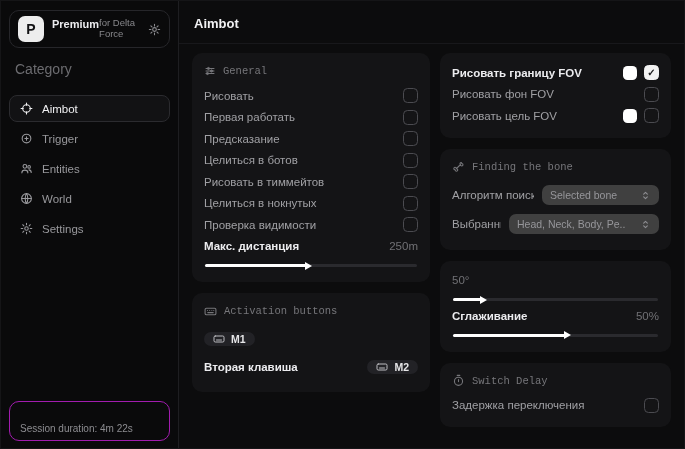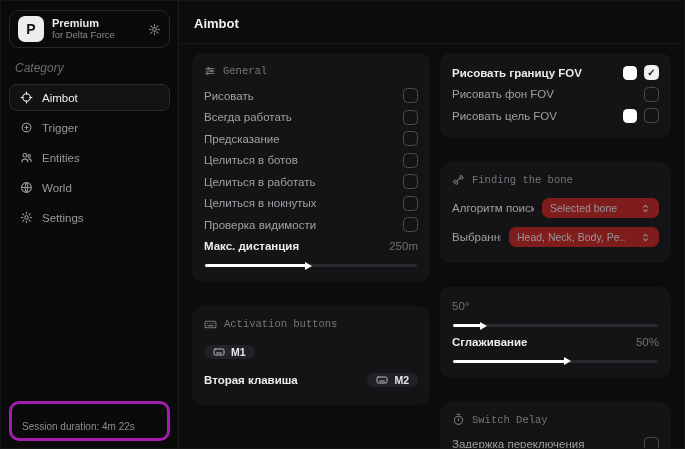--- a/index.html
+++ b/index.html
@@ -6,35 +6,35 @@
   html,body { background:#000; }
   .app {
     width:685px; height:449px; background:#0a0a0b; color:#cfcfd2;
     font-family:"Liberation Sans", sans-serif; display:flex; overflow:hidden;
     position:relative; border:1px solid #151517;
   }
   
   .sidebar { width:178px; flex:0 0 178px; border-right:1px solid #1e1e21; position:relative; padding:9px 8px; background:#0a0a0b; }
   .brand-card { border:1px solid #26262a; border-radius:10px; padding:6px 8px; display:flex; align-items:center; gap:8px; height:38px; }
   .logo { width:26px; height:26px; background:#ededed; color:#131315; border-radius:7px; display:flex; align-items:center; justify-content:center; font-weight:bold; font-size:14px; flex:0 0 26px; }
-  .brand-text { display:flex; flex-direction:column; line-height:1.15; flex:1; min-width:0; }
+  .brand-text { display:flex; flex-direction:row; line-height:1.15; flex:1; min-width:0; }
   .brand-title { font-size:11px; font-weight:bold; color:#ececef; }
   .brand-sub { font-size:9.5px; color:#88888c; }
   .brand-gear { color:#8a8a8e; display:flex; }
-  .category { font-size:12px; color:#6c6c70; margin:13px 6px 9px;font-style:italic; }
+  .category { font-size:14px; color:#6c6c70; margin:13px 6px 18px; }
   .nav-item { display:flex; align-items:center; gap:9px; padding:6px 10px; margin-bottom:3px; border:1px solid transparent; border-radius:8px; color:#98989c; font-size:11.5px; cursor:default; }
   .nav-item.active { border-color:#2b2b2f; background:#121214; color:#f0f0f2; }
   .nav-item svg { flex:0 0 13px; }
-  .session-card { position:absolute; left:8px; right:8px; bottom:7px; border:3px solid #a21caf; border-radius:10px; height:40px; padding:6px 10px; display:flex; align-items:flex-end; font-size:10px; color:#8d8d91; }
+  .session-card { position:absolute; left:8px; right:8px; bottom:7px; border:1px solid #a21caf; border-radius:10px; height:40px; padding:6px 10px; display:flex; align-items:flex-end; font-size:10px; color:#8d8d91; }
   
   .main { flex:1; display:flex; flex-direction:column; background:#0c0c0d; min-width:0; }
   .main-header { padding:13px 15px 11px; border-bottom:1px solid #18181b; }
   .page-title { font-size:13px; font-weight:bold; color:#f2f2f4; }
   .content { flex:1; display:flex; gap:10px; padding:9px 13px; overflow:hidden; }
-  .col { display:flex; flex-direction:column; gap:24px; }
+  .col { display:flex; flex-direction:column; gap:11px; }
   .col-left { width:238px; flex:0 0 238px; }
   .col-right { flex:1; min-width:0; }
   .panel { background:#141416; border-radius:10px; padding:9px 12px 11px; }
   .panel-title { font-family:"Liberation Mono", monospace; font-size:10.5px; color:#76767a; display:flex; align-items:center; gap:7px; margin-bottom:5px; height:18px; }
   .row { display:flex; align-items:center; justify-content:space-between; gap:8px; min-height:21.5px; font-size:11.5px; color:#a0a0a4; }
   .row .row-label { flex:1; min-width:0; white-space:nowrap; overflow:hidden; }
   .row.strong { color:#ececef; font-weight:bold; }
   .row-value { color:#717175; font-weight:normal; font-size:11.5px; flex:0 0 auto;text-align:right; }
   .controls { display:flex; align-items:center; gap:7px; flex:0 0 auto; }
   
@@ -43,21 +43,21 @@
   .checkbox.checked::after { content:"✓"; color:#19191b; font-size:10px; font-weight:bold; line-height:1; }
   .swatch { width:14px; height:14px; border-radius:4.5px; background:#fff; cursor:pointer; }
   
   .slider { height:3px; background:#2a2a2e; border-radius:2px; position:relative; margin:7px 1px 4px; cursor:pointer; }
   .slider-fill { height:100%; background:#fff; border-radius:2px; position:relative; }
   .thumb { position:absolute; right:-5px; top:50%; transform:translateY(-50%); width:0; height:0; border-left:7px solid #fff; border-top:4.5px solid transparent; border-bottom:4.5px solid transparent; }
   
   .keybtn { display:flex; align-items:center; gap:6px; background:#222226; border-radius:8px; padding:1px 9px; font-size:10.5px; color:#e6e6e8; cursor:pointer; }
   .keybtn svg { color:#bdbdc1; }
   
-  .dropdown { display:flex; align-items:center; gap:7px; background:#7f1d1d; border-radius:7px; padding:4px 8px; font-size:10.5px; color:#96969a; cursor:pointer; overflow:hidden; }
+  .dropdown { display:flex; align-items:center; gap:7px; background:#404040; border-radius:7px; padding:4px 8px; font-size:10.5px; color:#96969a; cursor:pointer; overflow:hidden; }
   .dropdown .dd-value { white-space:nowrap; overflow:hidden; text-overflow:ellipsis; flex:1; min-width:0; }
   .dd-1 { width:117px; flex:0 0 117px; }
   .dd-2 { width:150px; flex:0 0 150px; }
   .dropdown svg { flex:0 0 11px; color:#8d8d91; }
 </style>
 </head>
 <body>
 
 <div class="app">
 
@@ -139,33 +139,33 @@
                 <circle cx="7" cy="17" r="2.2" fill="currentColor"></circle>
               </svg>
             <span>General</span>
           </div>
 
           <div class="row">
             <span class="row-label">Рисовать</span>
             <span class="checkbox"></span>
           </div>
           <div class="row">
-            <span class="row-label">Всегда работать</span>
+            <span class="row-label">Первая работать</span>
             <span class="checkbox"></span>
           </div>
           <div class="row">
             <span class="row-label">Предсказание</span>
             <span class="checkbox"></span>
           </div>
           <div class="row">
             <span class="row-label">Целиться в ботов</span>
             <span class="checkbox"></span>
           </div>
           <div class="row">
-            <span class="row-label">Целиться в работать</span>
+            <span class="row-label">Рисовать в тиммейтов</span>
             <span class="checkbox"></span>
           </div>
           <div class="row">
             <span class="row-label">Целиться в нокнутых</span>
             <span class="checkbox"></span>
           </div>
           <div class="row">
             <span class="row-label">Проверка видимости</span>
             <span class="checkbox"></span>
           </div>

